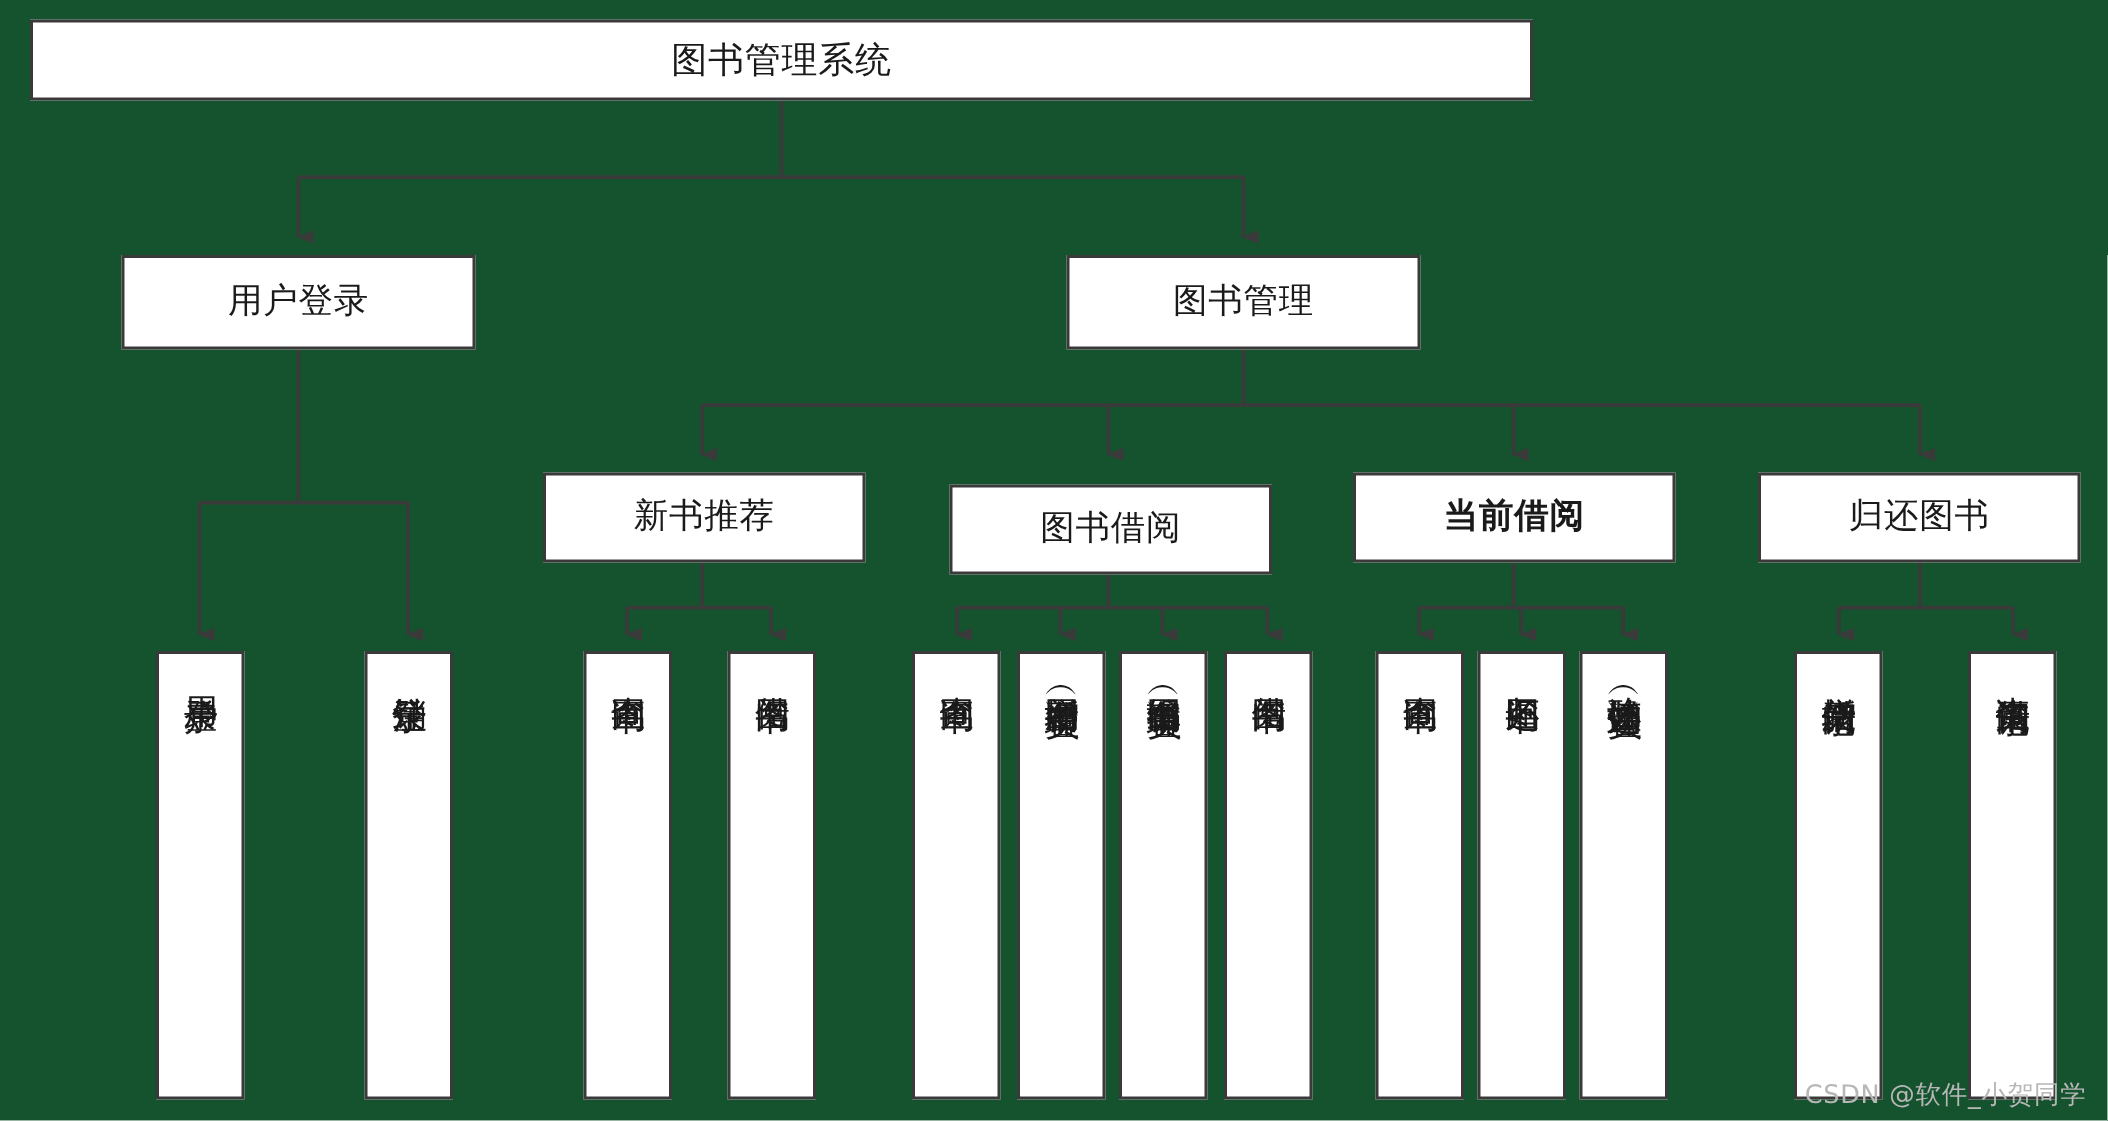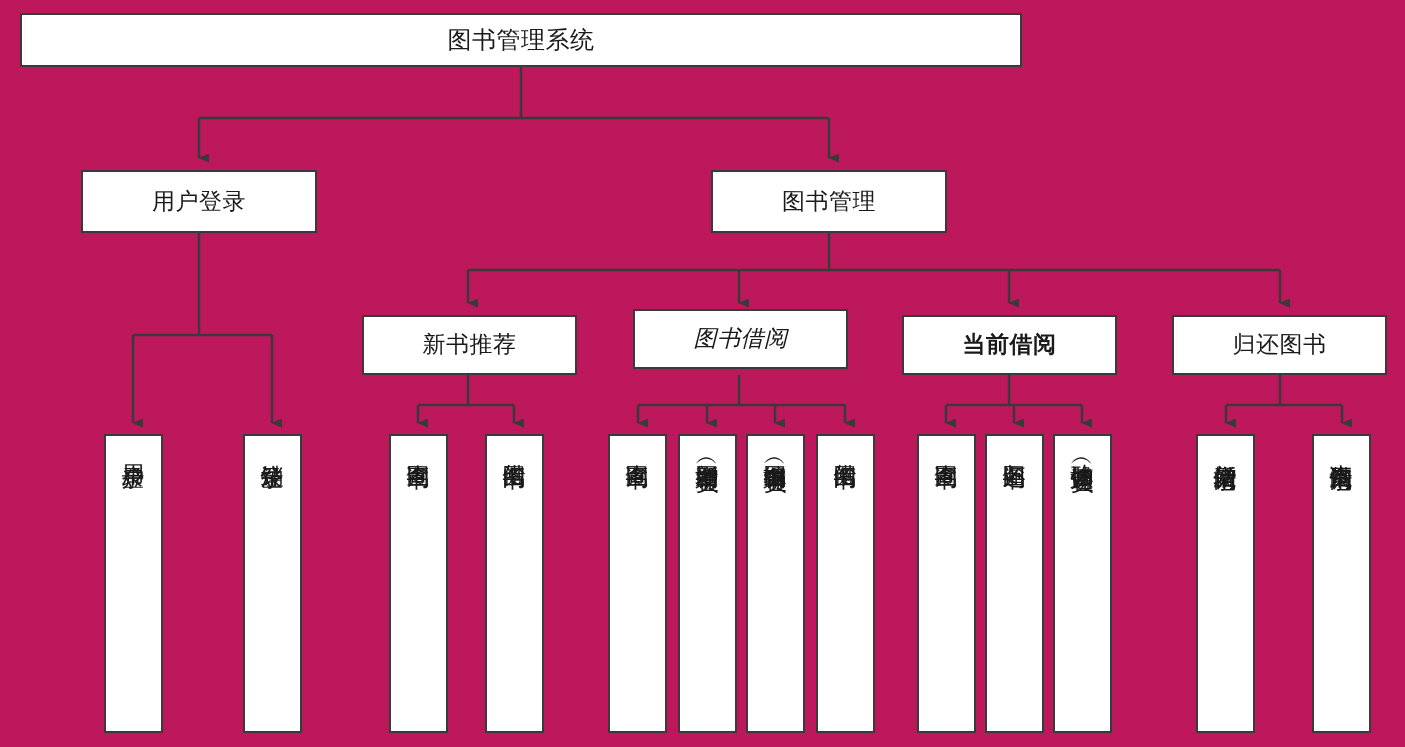--- a/index.html
+++ b/index.html
@@ -8,21 +8,21 @@
     padding: 0;
     background: #ffffff;
   }
   body {
     font-family: "DejaVu Sans", "Liberation Sans", sans-serif;
   }
   #diagram-root {
     position: relative;
     width: 1405px;
     height: 747px;
-    background: #be185d;
+    background: #14532d;
     overflow: hidden;
   }
   #edges-layer {
     position: absolute;
     left: 0;
     top: 0;
     width: 1405px;
     height: 747px;
   }
   .node {
@@ -134,21 +134,21 @@
   <div class="node horizontal" style="left:81px; top:170px; width:236px; height:63px;">
     <span class="node-label">用户登录</span>
   </div>
   <div class="node horizontal" style="left:711px; top:170px; width:236px; height:63px;">
     <span class="node-label">图书管理</span>
   </div>
 
   <div class="node horizontal" style="left:362px; top:315px; width:215px; height:60px;">
     <span class="node-label">新书推荐</span>
   </div>
-  <div class="node horizontal" style="left:633px; top:309px; width:215px; height:60px;font-style:italic;">
+  <div class="node horizontal" style="left:633px; top:323px; width:215px; height:60px;">
     <span class="node-label">图书借阅</span>
   </div>
   <div class="node horizontal" style="left:902px; top:315px; width:215px; height:60px;font-weight:bold;">
     <span class="node-label">当前借阅</span>
   </div>
   <div class="node horizontal" style="left:1172px; top:315px; width:215px; height:60px;">
     <span class="node-label">归还图书</span>
   </div>
 
   <div class="node vertical" style="left:104px; top:434px; width:59px; height:299px;">
@@ -188,14 +188,15 @@
     <span class="node-label">确认归还（管理员）</span>
   </div>
 
   <div class="node vertical" style="left:1196px; top:434px; width:59px; height:299px;">
     <span class="node-label">新增借阅记录</span>
   </div>
   <div class="node vertical" style="left:1312px; top:434px; width:59px; height:299px;">
     <span class="node-label">查询借阅记录</span>
   </div>
 
+  <div id="watermark">CSDN @软件_小贺同学</div>
 
 </div>
 
 </body></html>

